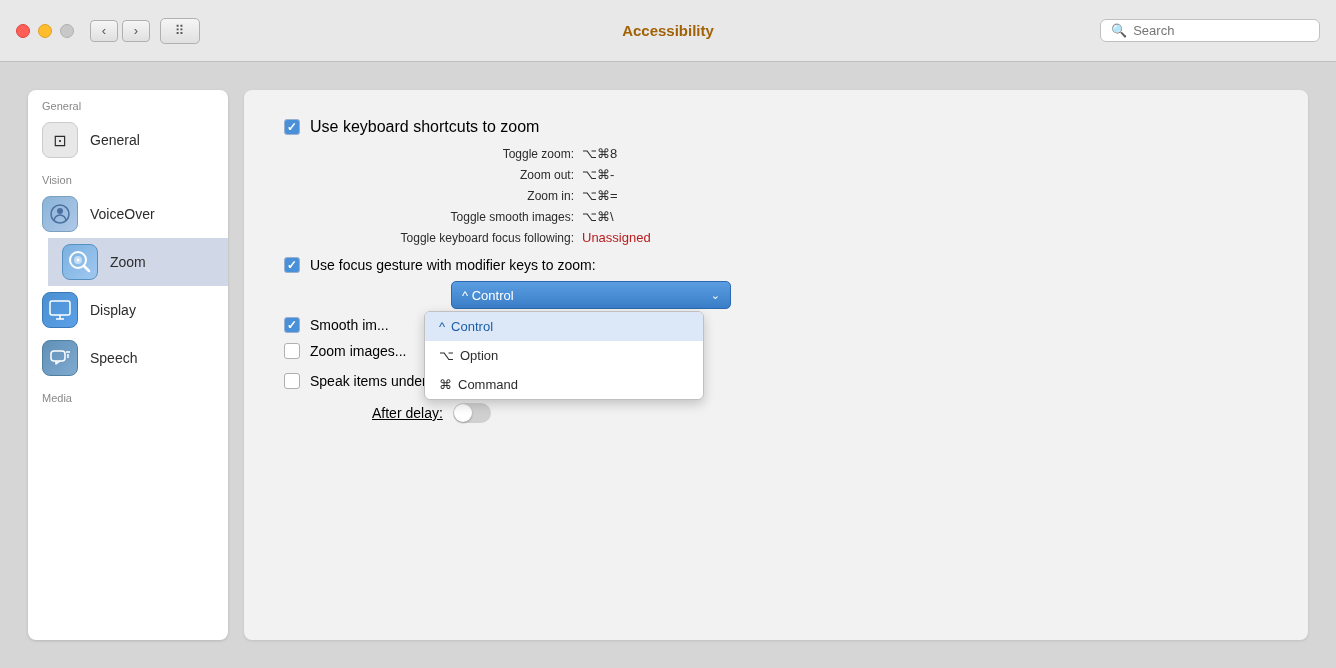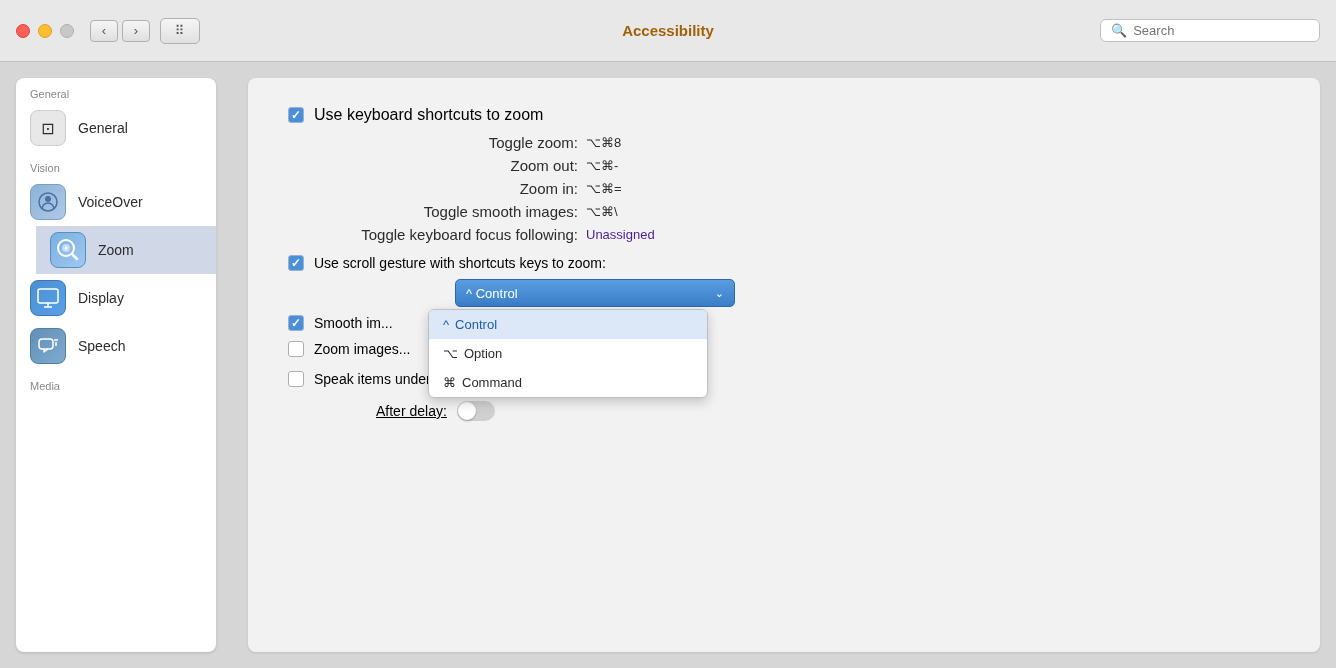--- a/index.html
+++ b/index.html
@@ -108,22 +108,22 @@
     .search-icon-char {
       color: #aaa;
       font-size: 13px;
     }
 
     
     .main {
       display: flex;
       flex: 1;
       overflow: hidden;
-      padding: 16px;
-      gap: 16px;
+      padding: 28px;
+      gap: 0;
     }
 
     
     .sidebar {
       width: 200px;
       background: white;
       border-radius: 8px;
       overflow: hidden;
       flex-shrink: 0;
       box-shadow: 0 1px 3px rgba(0,0,0,0.15);
@@ -233,31 +233,31 @@
       display: flex;
       align-items: center;
       margin-bottom: 6px;
       font-size: 13px;
     }
 
     .shortcut-label {
       text-align: right;
       min-width: 260px;
       color: #2c2c2c;
-      font-size: 15px;
+      font-size: 12px;
     }
 
     .shortcut-value {
       margin-left: 8px;
       color: #2c2c2c;
       font-size: 13px;
     }
 
     .unassigned {
-      color: #4c1d95;
+      color: #b91c1c;
     }
 
     .scroll-gesture-row {
       display: flex;
       align-items: center;
       gap: 10px;
       margin-bottom: 8px;
       font-size: 14px;
     }
 
@@ -474,21 +474,21 @@
       <div class="shortcut-row">
         <span class="shortcut-label">Toggle keyboard focus following:</span>
         <span class="shortcut-value unassigned">Unassigned</span>
       </div>
     </div>
 
     <div class="scroll-gesture-row">
       <div class="checkbox">
         <span class="checkbox-check">✓</span>
       </div>
-      <span>Use scroll gesture with shortcuts keys to zoom:</span>
+      <span>Use focus gesture with modifier keys to zoom:</span>
     </div>
 
     <div class="dropdown-container">
       <div class="dropdown-selected">
         <span>^ Control</span>
         <span class="dropdown-arrow">⌄</span>
       </div>
       <div class="dropdown-menu">
         <div class="dropdown-option selected-option">
           <span>^</span>

